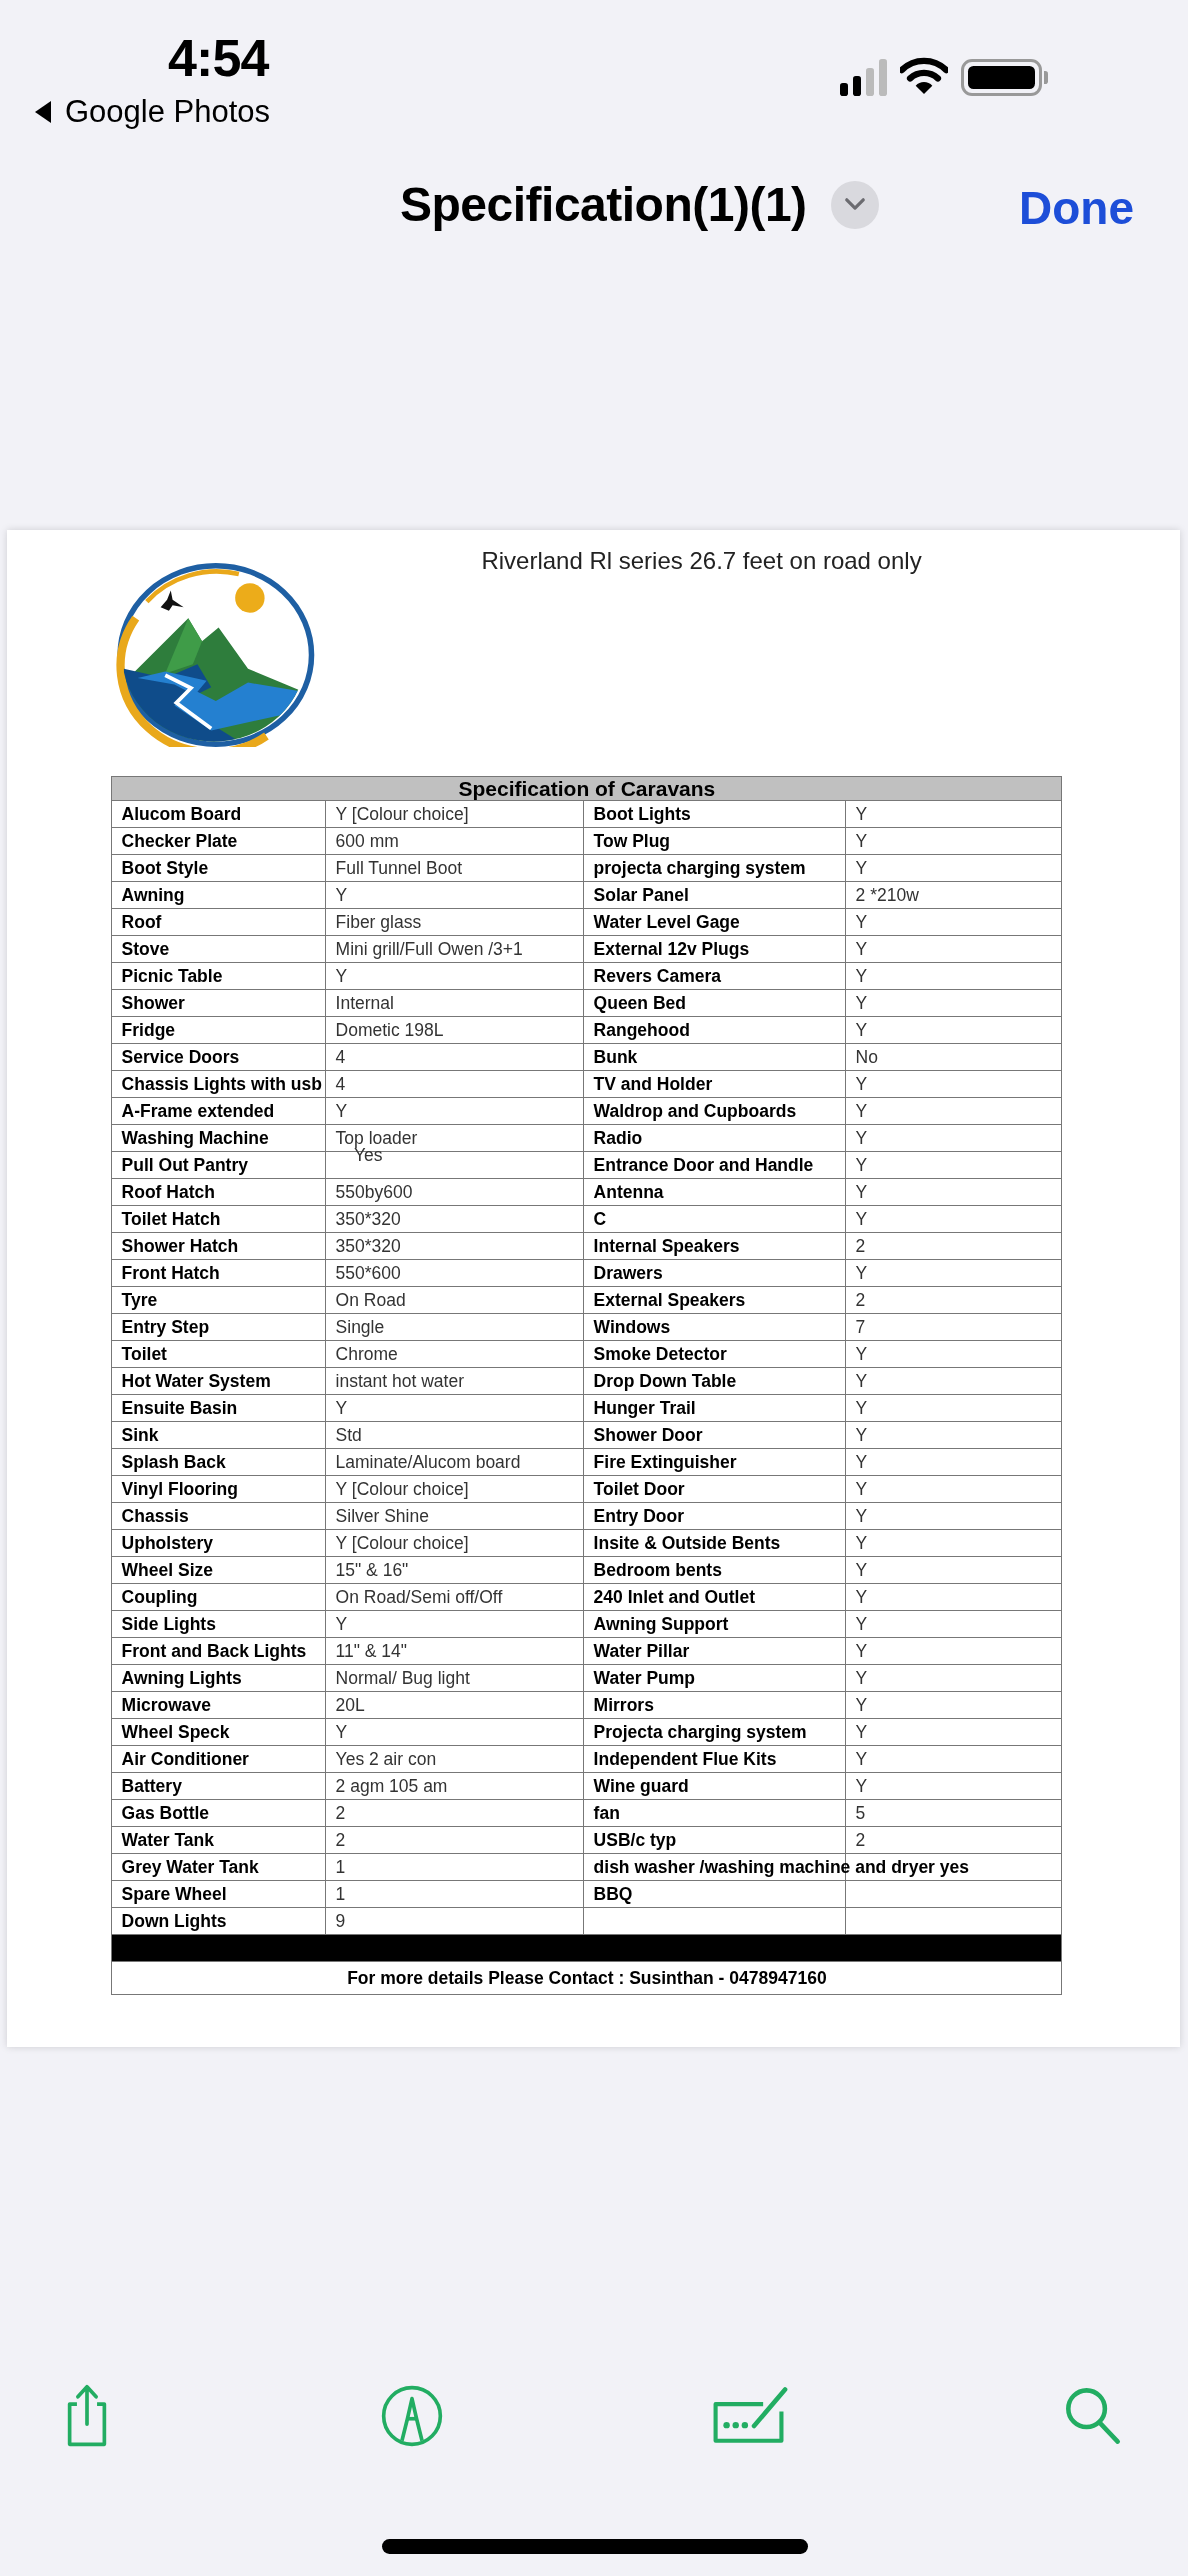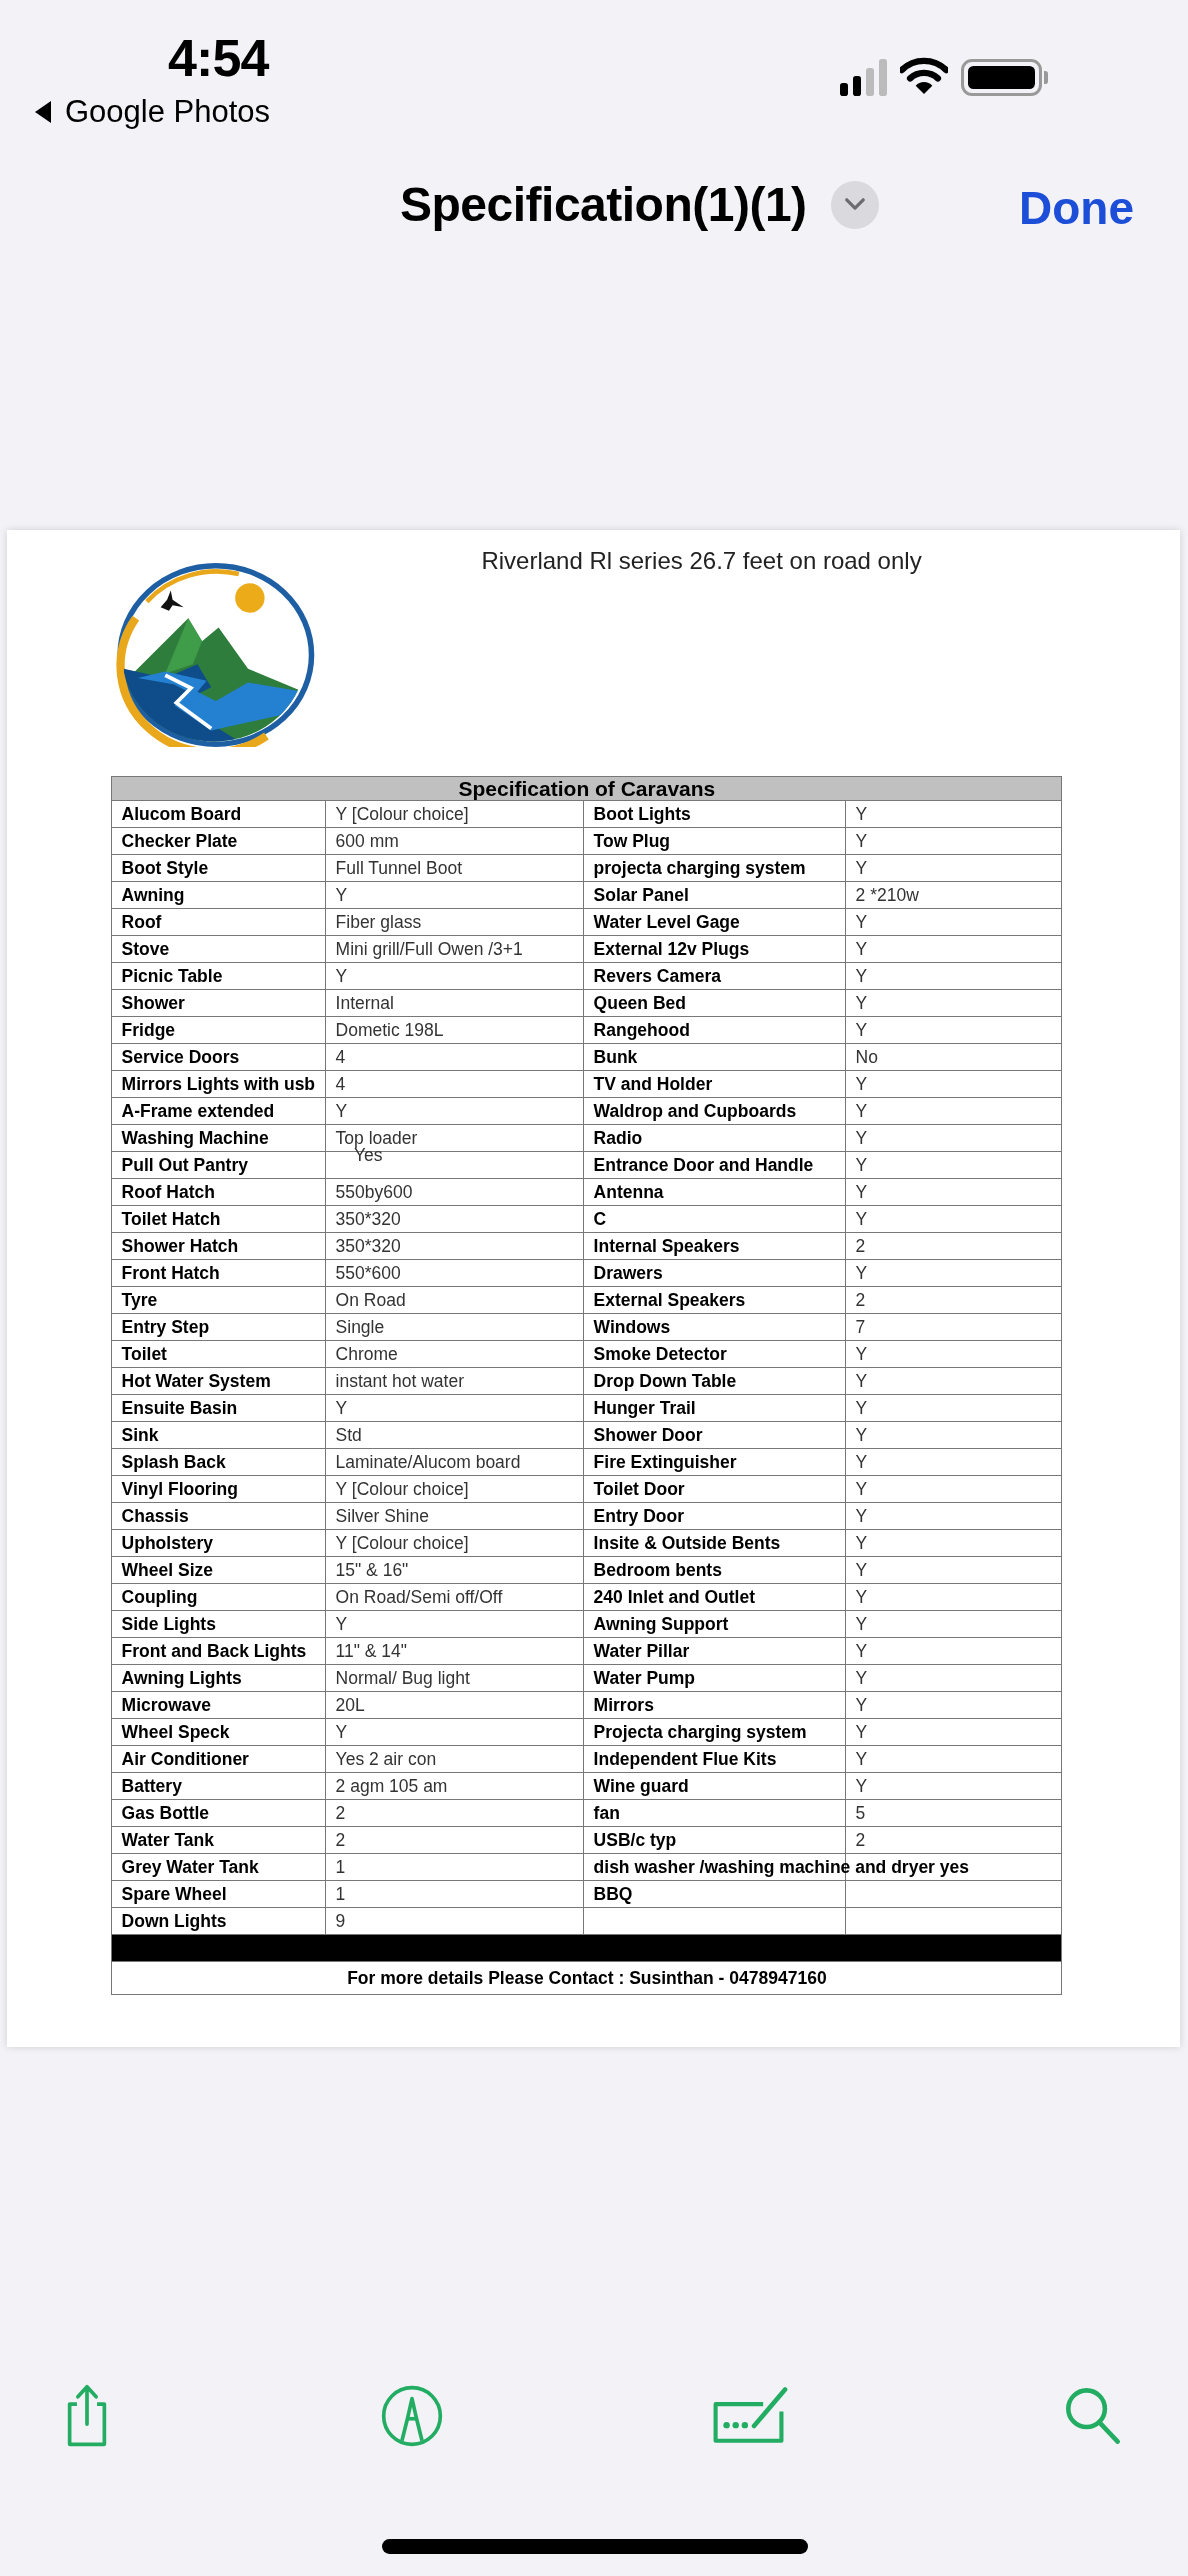--- a/index.html
+++ b/index.html
@@ -169,21 +169,21 @@
           <td class="lbl"><span>Rangehood</span></td>
           <td class="val"><span>Y</span></td>
         </tr>
         <tr>
           <td class="lbl"><span>Service Doors</span></td>
           <td class="val"><span>4</span></td>
           <td class="lbl"><span>Bunk</span></td>
           <td class="val"><span>No</span></td>
         </tr>
         <tr>
-          <td class="lbl"><span>Mirrors Lights with usb</span></td>
+          <td class="lbl"><span>Chassis Lights with usb</span></td>
           <td class="val"><span>4</span></td>
           <td class="lbl"><span>TV and Holder</span></td>
           <td class="val"><span>Y</span></td>
         </tr>
         <tr>
           <td class="lbl"><span>A-Frame extended</span></td>
           <td class="val"><span>Y</span></td>
           <td class="lbl"><span>Waldrop and Cupboards</span></td>
           <td class="val"><span>Y</span></td>
         </tr>

